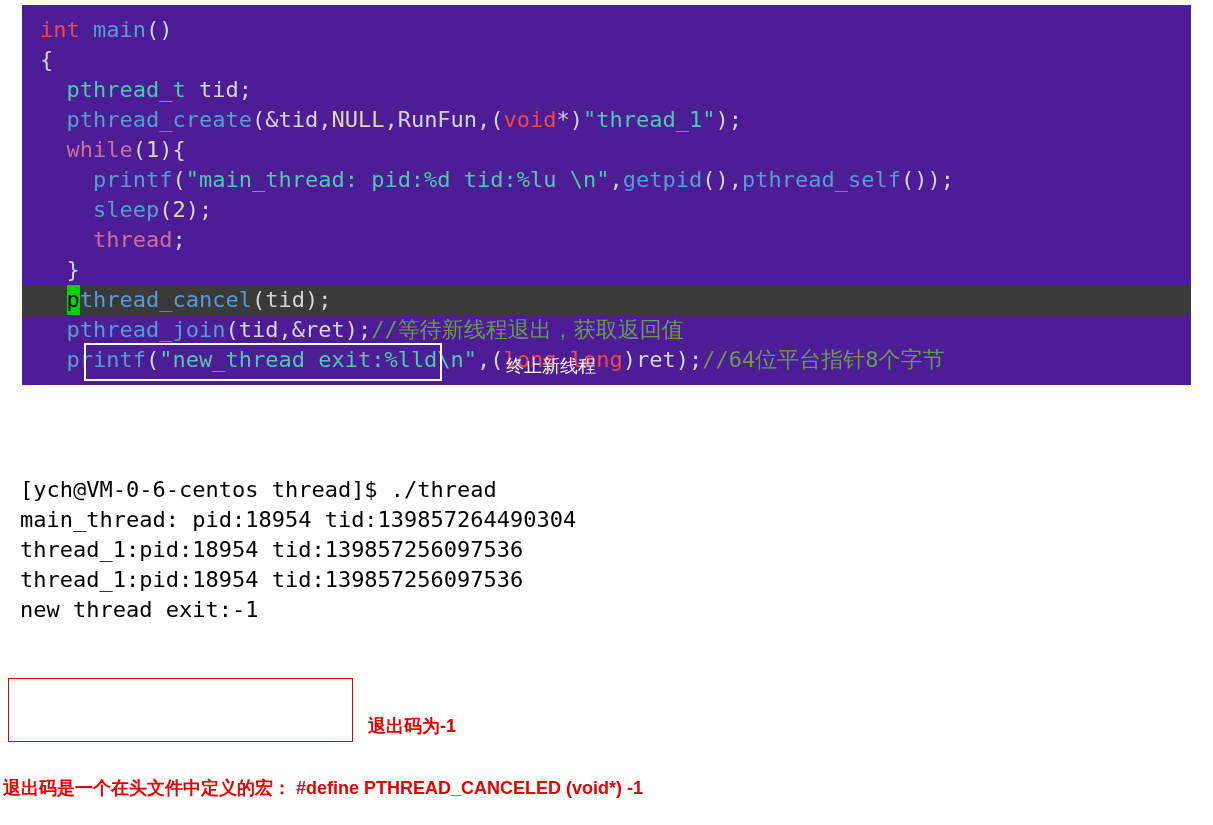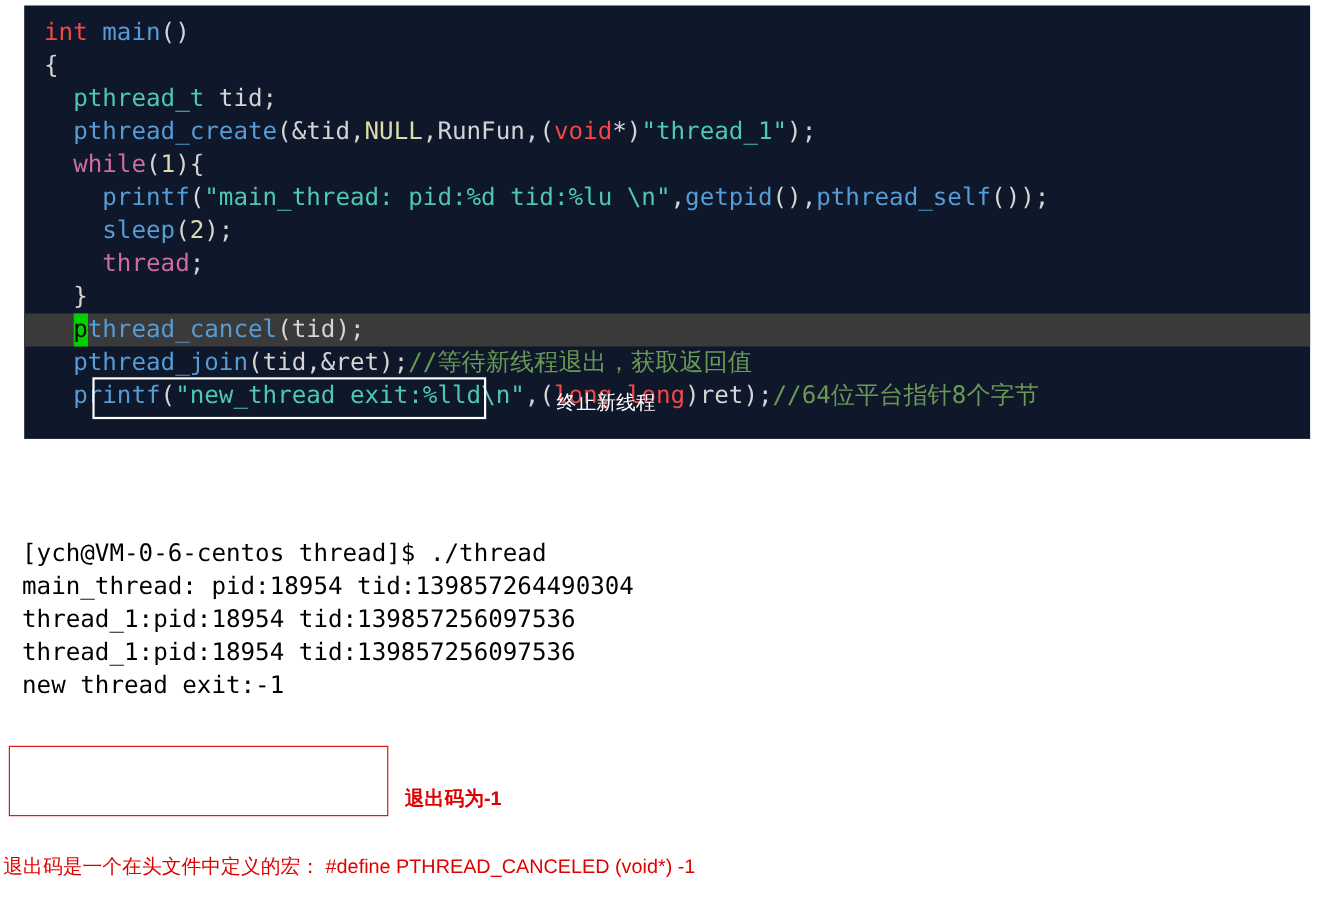--- a/index.html
+++ b/index.html
@@ -8,22 +8,22 @@
       box-sizing: border-box;
     }
     body {
       background: #ffffff;
       font-family: "Consolas", "Monaco", monospace;
       width: 1213px;
       height: 825px;
       position: relative;
     }
     .code-block {
-      background: #0f172a;
-      padding: 10px 0 24px 0;
+      background: #4c1d95;
+      padding: 10px 0 10px 0;
       margin: 5px 22px 0 22px;
       font-size: 22px;
       line-height: 30px;
       position: relative;
     }
     .code-line {
       white-space: pre;
       padding-left: 18px;
     }
     .highlighted-line {
@@ -88,21 +88,21 @@
       font-weight: bold;
       left: 368px;
       top: 714px;
       text-align: center;
     }
     .bottom-note {
       position: absolute;
       color: #e00000;
       font-family: "Microsoft YaHei", sans-serif;
       font-size: 18px;
-      font-weight: normal;
+      font-weight: bold;
       left: 3px;
       top: 776px;
     }
   </style>
 </head>
 <body>
 
 <div class="code-block">
   <div class="code-line"><span class="kw-red">int</span><span class="kw-fn"> main</span><span class="kw-punct">()</span></div>
   <div class="code-line"><span class="kw-punct">{</span></div>

